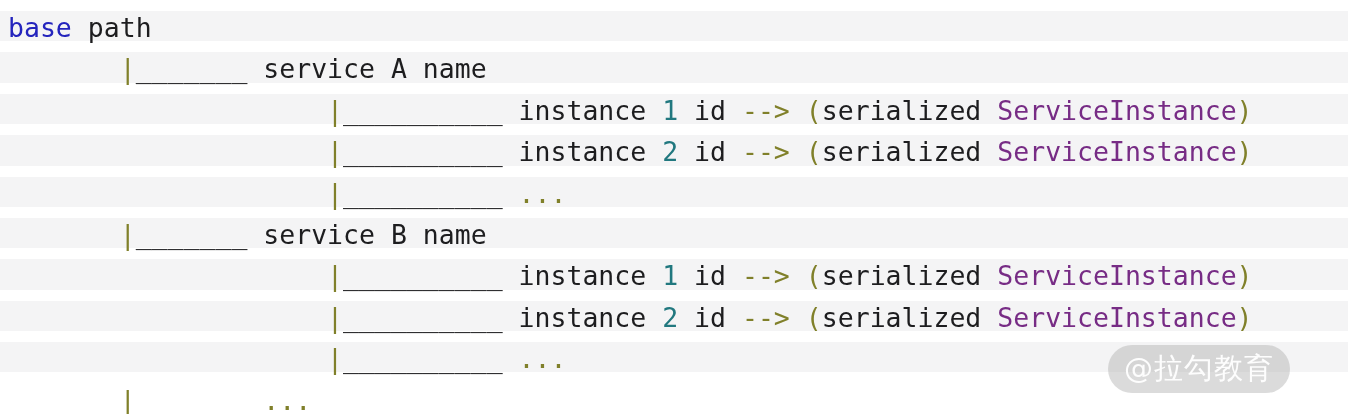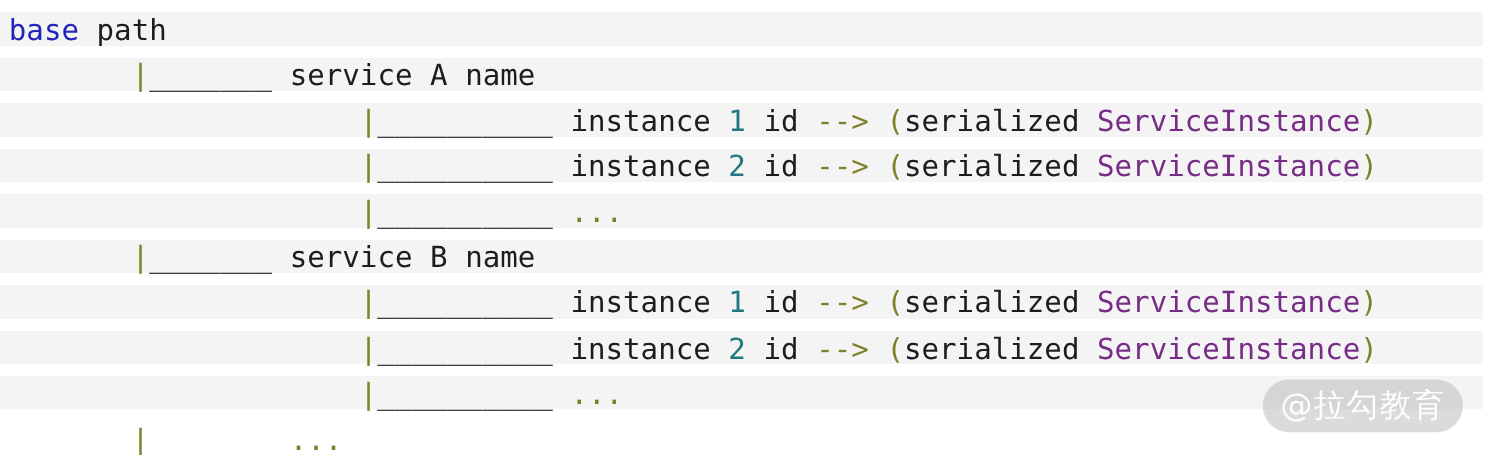--- a/index.html
+++ b/index.html
@@ -40,21 +40,21 @@
     white-space: pre;
   }
   .line { height: 41.4px; white-space: pre; }
   .tok-default  { color: var(--c-text-default); }
   .tok-keyword  { color: var(--c-keyword); }
   .tok-operator { color: var(--c-operator); }
   .tok-number   { color: var(--c-number); }
   .tok-type     { color: var(--c-type); }
   .watermark {
     position: absolute;
-    left: 1148px;
+    left: 1108px;
     top: 345px;
     width: 182px;
     height: 48px;
     border-radius: 24px;
     background: var(--c-watermark-bg);
     color: var(--c-watermark-text);
     display: flex;
     align-items: center;
     justify-content: center;
     font-family: "DejaVu Sans", "Liberation Sans", sans-serif;

